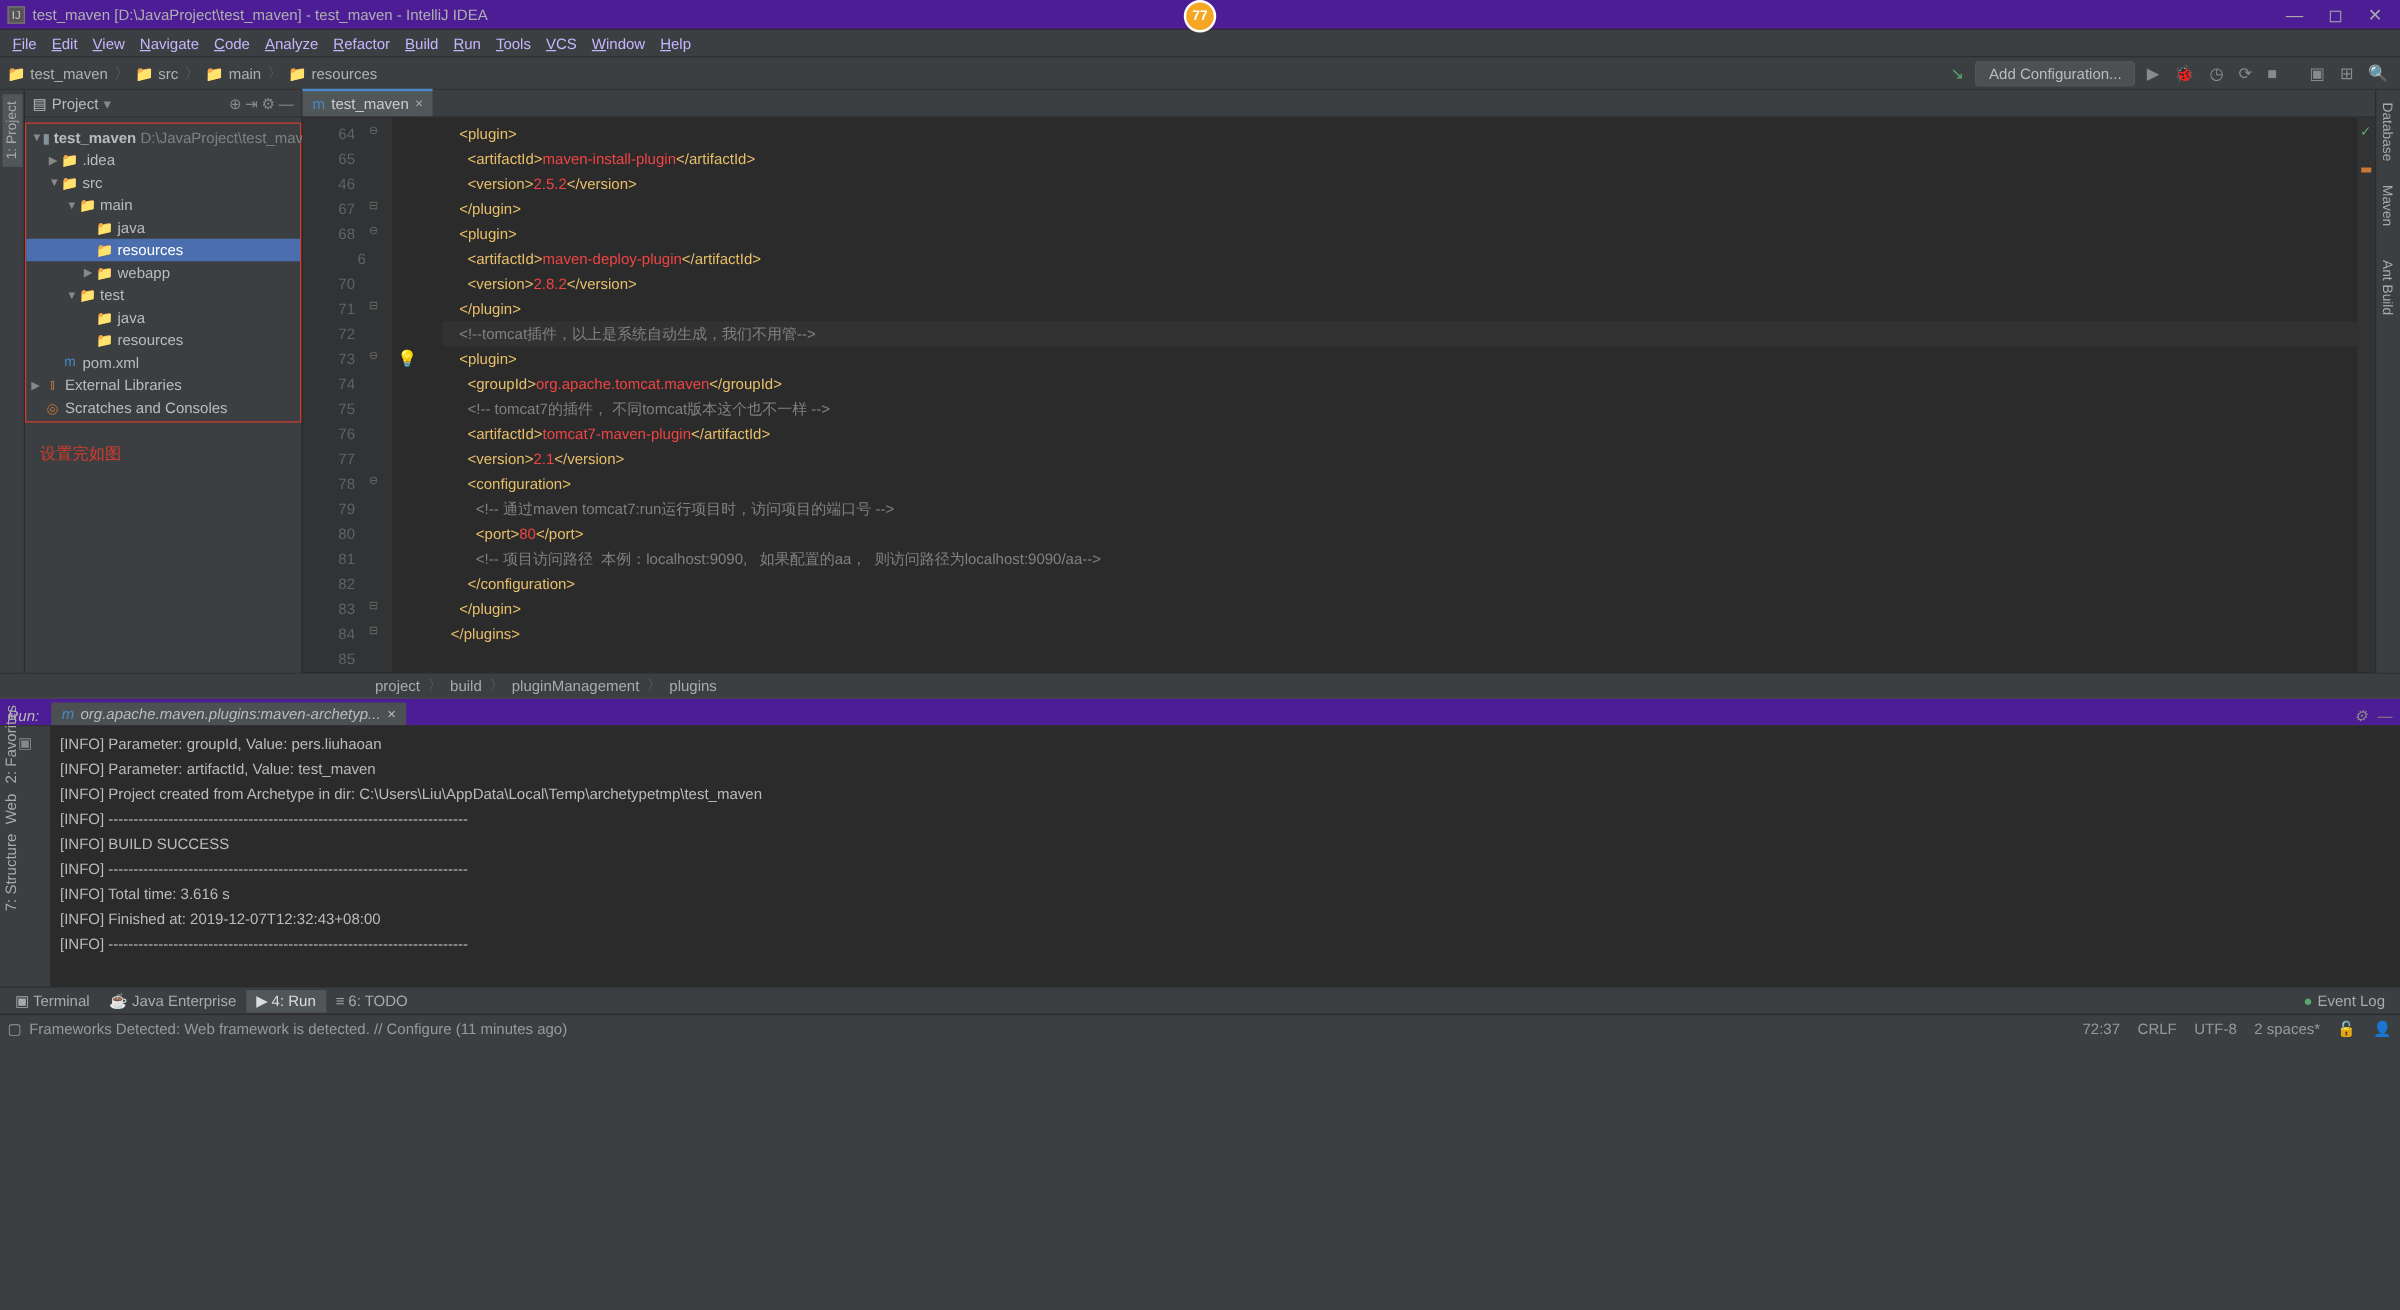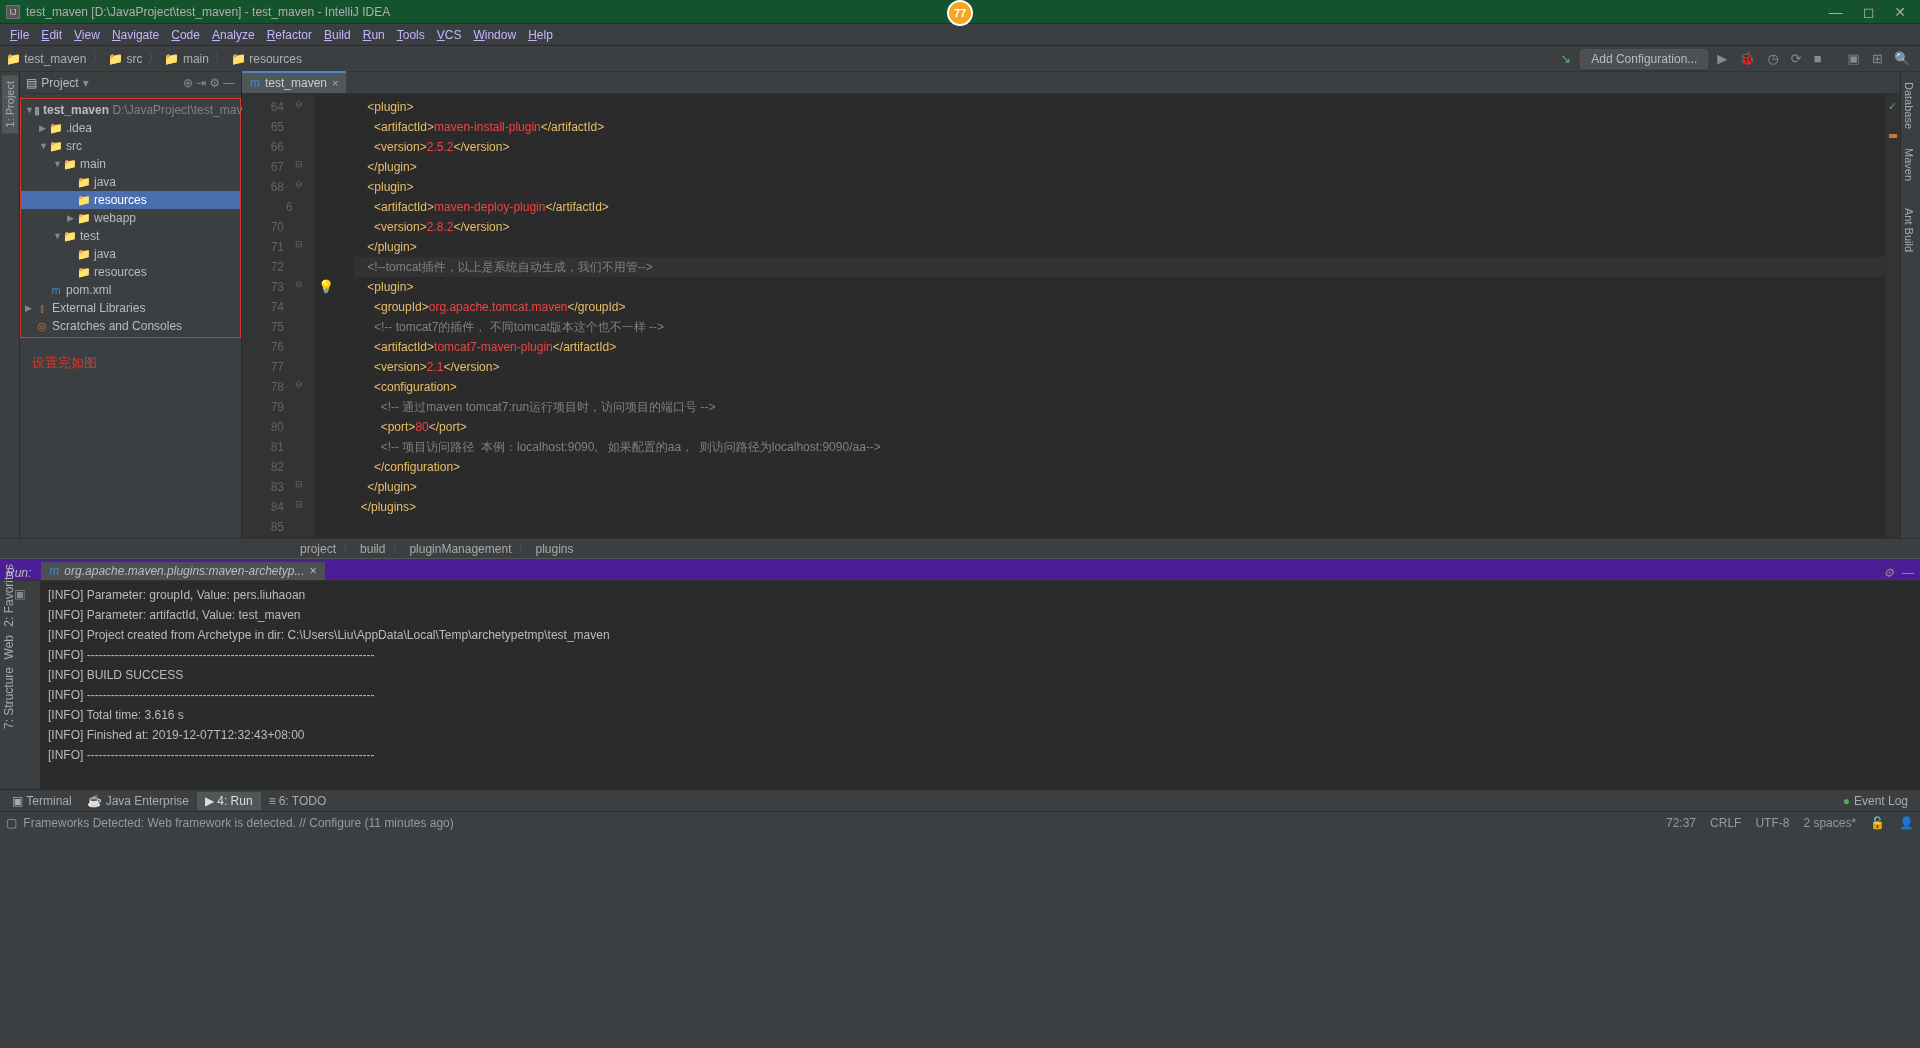--- a/index.html
+++ b/index.html
@@ -1,17 +1,17 @@
 <!DOCTYPE html>
 <html><head>
 <meta charset="utf-8">
 <style>
 * { margin:0; padding:0; box-sizing:border-box; font-family:"Segoe UI",Arial,sans-serif; font-size:12px; }
 body { background:#3c3f41; color:#bbbbbb; width:1920px; height:1048px; overflow:hidden; position:relative; }
-.title-bar { height:24px; background:#14532d; display:flex; align-items:center; padding:0 6px; color:#afafaf; border-bottom:1px solid #2b2b2b;}
+.title-bar { height:24px; background:#4c1d95; display:flex; align-items:center; padding:0 6px; color:#afafaf; border-bottom:1px solid #2b2b2b;}
 .title-bar .logo { width:14px; height:14px; background:#555; margin-right:6px; display:inline-flex; align-items:center; justify-content:center; font-size:9px; color:#ccc; border:1px solid #777;}
 .title-bar .ctrls { margin-left:auto; display:flex; gap:20px; padding-right:8px; color:#aaa;}
 .title-bar .ctrls span { cursor:default; font-size:14px; }
 .menu-bar { height:22px; background:#3c3f41; display:flex; align-items:center; padding:0 4px; border-bottom:1px solid #2b2b2b;}
 .menu-bar span { padding:2px 6px; color:#c4b5fd; cursor:default; }
 .menu-bar span u { text-decoration:underline; }
 .nav-bar { height:26px; background:#3c3f41; display:flex; align-items:center; padding:0 6px; border-bottom:1px solid #323232;}
 .nav-bar .crumb { display:flex; align-items:center; color:#b0b0b0; gap:2px;}
 .nav-bar .crumb .sep { color:#666; margin:0 3px;}
 .nav-bar .right-tools { margin-left:auto; display:flex; align-items:center; gap:6px; }
@@ -212,21 +212,21 @@
       <div class="tab">
           <span style="color:#4a88c7">m</span>
           <span>test_maven</span>
           <span class="close">×</span>
         </div>
     </div>
     <div class="editor">
       <div class="gutter" id="gutter">
           <div style="height: 20px;">64</div>
           <div style="height: 20px;">65</div>
-          <div style="height: 20px;">66</div>
+          <div style="height: 20px;">46</div>
           <div style="height: 20px;">67</div>
           <div style="height: 20px;">68</div>
           <div style="height: 20px; margin-left: 44px;">69</div>
           <div style="height: 20px;">70</div>
           <div style="height: 20px;">71</div>
           <div style="height: 20px;">72</div>
           <div style="height: 20px;">73</div>
           <div style="height: 20px;">74</div>
           <div style="height: 20px;">75</div>
           <div style="height: 20px;">76</div>

